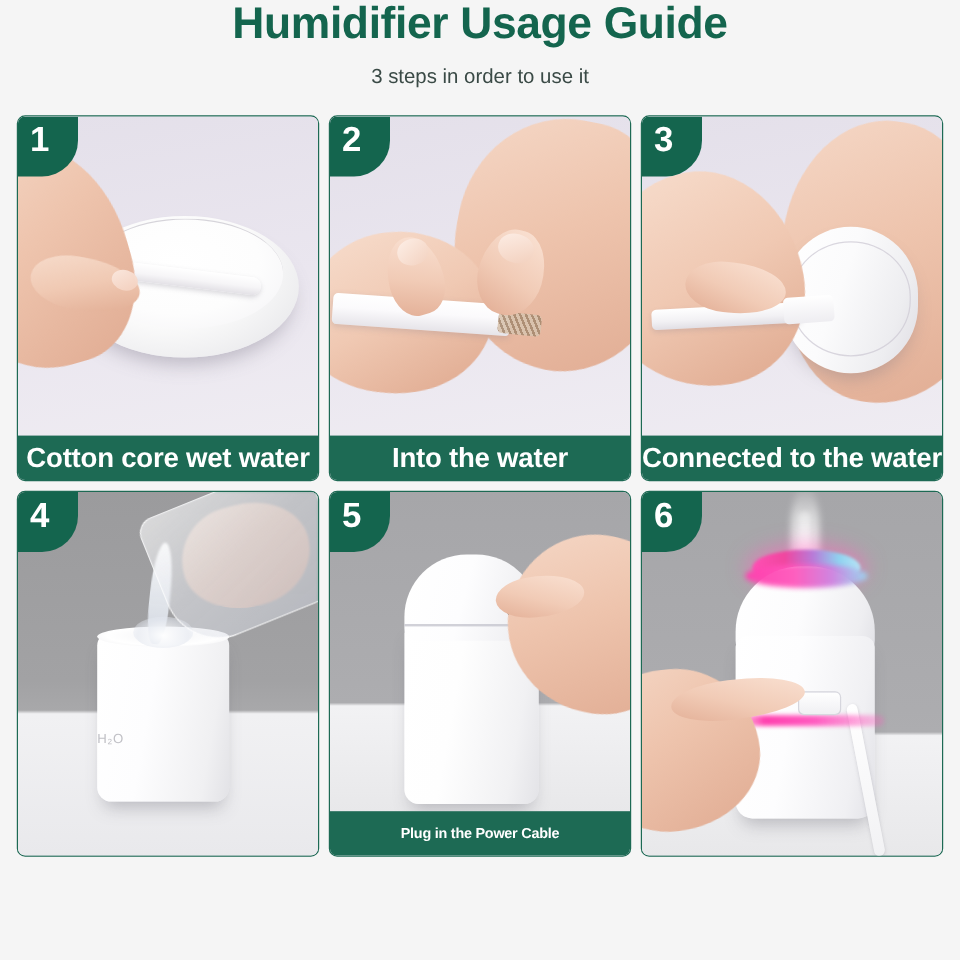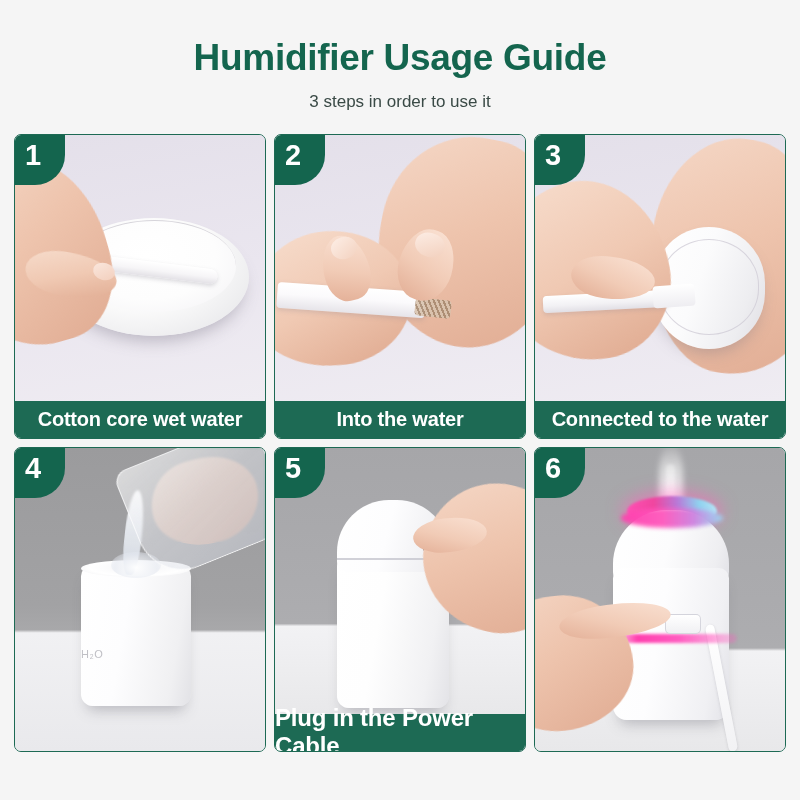--- a/index.html
+++ b/index.html
@@ -14,21 +14,21 @@
   }
 
   .page {
     width: 800px;
     height: 800px;
     position: relative;
     background: #f5f5f5;
   }
 
   
-  .header { padding-top: 38px; text-align: center; }
+  .header { text-align: center; }
 
   .page-title {
     font-size: 37px;
     font-weight: bold;
     color: #14654e;
     letter-spacing: -0.3px;
     line-height: 1.1;
   }
 
   .page-subtitle {
@@ -85,27 +85,27 @@
     margin: 6px 0 0 10px;
   }
 
   .caption {
     height: 37px;
     background: #1d6a54;
     color: #ffffff;
     display: flex;
     align-items: center;
     justify-content: center;
-    font-size: 20px;
+    font-size: 23px;
     font-weight: 600;
     letter-spacing: -0.2px;
     flex: 0 0 37px;
     z-index: 5;
   }
-  .caption.small { font-size: 24px; }
+  .caption.small { font-size: 12px; }
 
   
 
   
   .bg-lav { position:absolute; inset:0; background: linear-gradient(170deg,#e4e0ea 0%, #eae6ef 55%, #efecf2 100%); }
   .bg-gray { position:absolute; inset:0; background: linear-gradient(180deg,#9b9b9d 0%, #a2a2a4 52%, #a8a8aa 60%, #f1f1f3 61%, #e9e9ec 100%); }
   .bg-gray2 { position:absolute; inset:0; background: linear-gradient(180deg,#a6a6a9 0%, #acacaf 60%, #adadb0 66%, #f2f2f4 67%, #e8e8ea 100%); }
 
   
   .skin  { background: linear-gradient(150deg,#f5d8c7 0%, #eec4ad 45%, #e0ab92 100%); }

